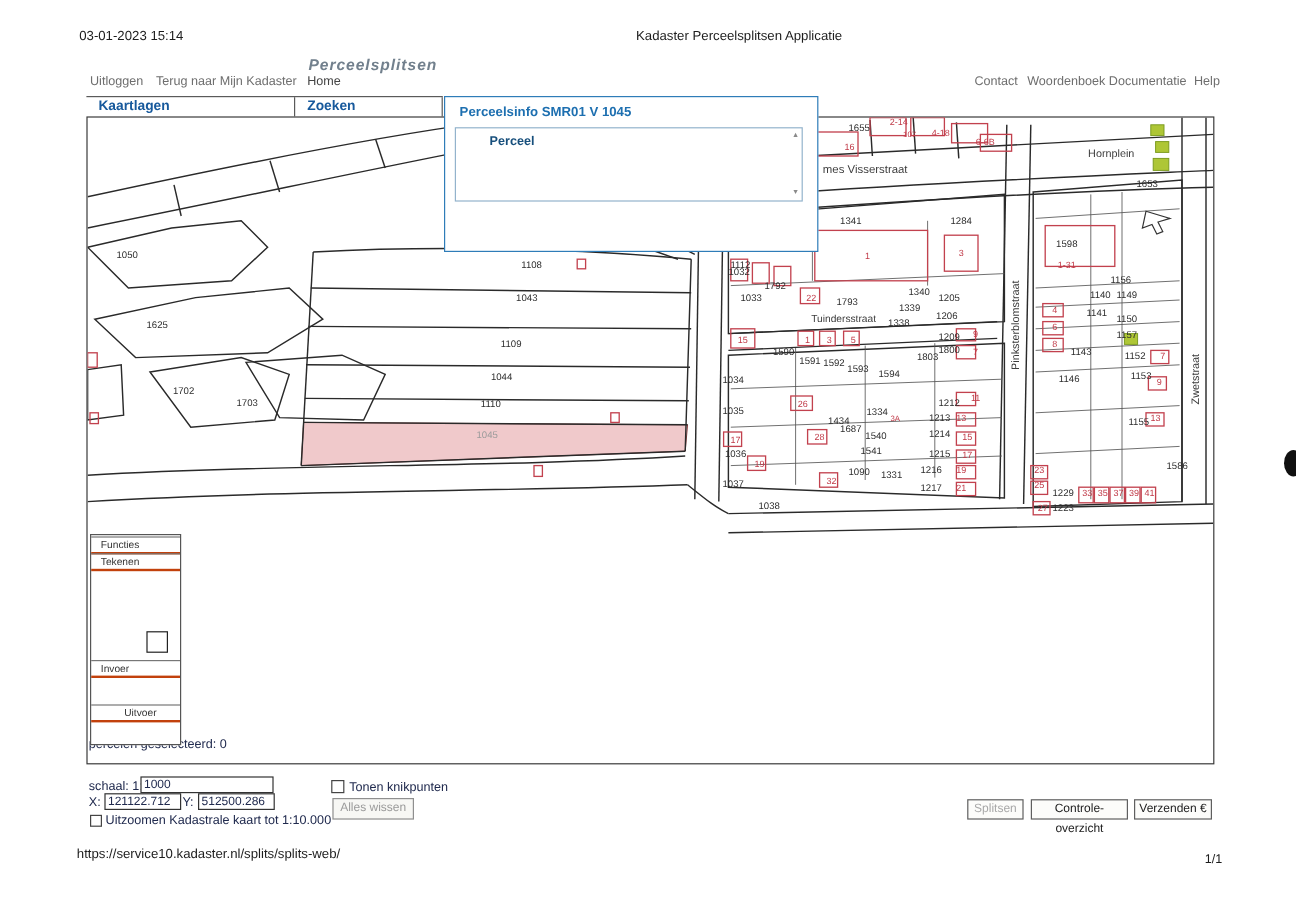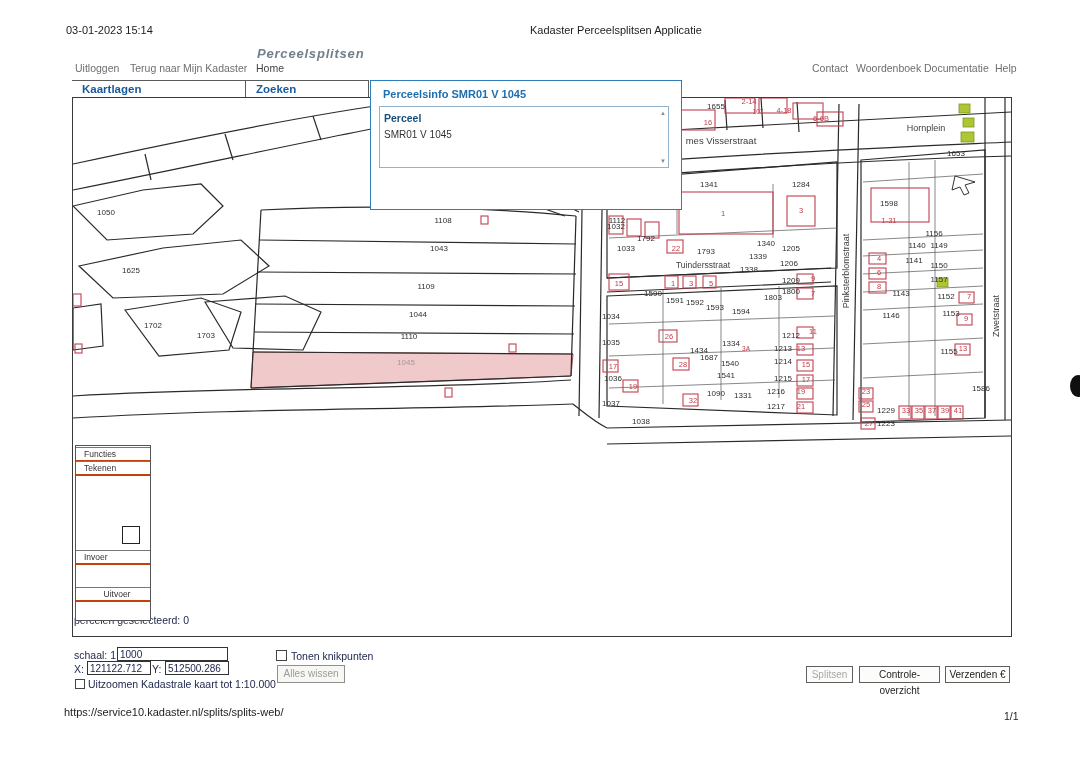--- a/index.html
+++ b/index.html
@@ -24,21 +24,21 @@
   #map-frame{left:72px;top:97px;width:938px;height:538px;border:1px solid #3a3a3a;box-sizing:content-box;background:#fff;}
   #map-frame svg{display:block;}
   
   #tools-panel{left:75px;top:445px;width:74px;height:174px;border:1px solid #555;background:#fff;z-index:3;}
   .tp-row{position:absolute;left:0;right:0;height:11px;border-top:1px solid #777;border-bottom:2px solid #c2410c;font-size:8.5px;color:#333;padding:1px 0 0 8px;}
   #tp-functies{top:1px;}#tp-tekenen{top:15px;}#tp-invoer{top:104px;}#tp-uitvoer{top:141px;text-align:center;}
   #tp-square{position:absolute;left:46px;top:80px;width:16px;height:16px;border:1.5px solid #222;background:#fff;cursor:pointer;}
   
   #popup{left:370px;top:80px;width:310px;height:128px;border:1.5px solid #2e7cb8;background:#fff;z-index:6;}
   #popup-title{color:#1d6fb0;font-weight:bold;font-size:11px;padding:7px 0 0 12px;}
-  #popup-body{margin:6px 12px 0 8px;border:1px solid #93b3cc;height:62px;position:relative;padding:5px 16px 0 4px;box-sizing:border-box;}
+  #popup-body{margin:6px 12px 0 8px;border:1px solid #93b3cc;height:62px;position:relative;padding:5px 16px 0 28px;box-sizing:border-box;}
   #popup-section{font-weight:bold;color:#174f7c;font-size:10.5px;margin-bottom:4px;}
   .popup-line{font-size:10px;color:#333;line-height:1.45;}
   .scroll-ico{position:absolute;right:2px;font-size:6px;color:#8a8a8a;cursor:pointer;}
   #scroll-up{top:3px;}#scroll-down{bottom:3px;}
   #popup-footer{text-align:right;padding:7px 18px 0 0;}
   #sluit-btn{display:inline-block;border:1px solid #9a9a9a;background:#f1f1ee;color:#8a8a8a;font-size:9.5px;padding:1px 9px;cursor:pointer;}
   
   #sel-text{left:74px;top:614px;font-size:10.5px;color:#202a4e;}
   #schaal-label{left:74px;top:649px;font-size:10.5px;color:#202a4e;}
   .sb-input{position:absolute;border:1px solid #333;font-size:10px;color:#202a4e;padding:0 2px;background:#fff;font-family:"Liberation Sans",sans-serif;}
@@ -340,21 +340,20 @@
     <div class="tp-row" id="tp-tekenen">Tekenen</div>
     <div id="tp-square"></div>
     <div class="tp-row" id="tp-invoer">Invoer</div>
     <div class="tp-row" id="tp-uitvoer">Uitvoer</div>
   </div>
 
   <div class="abs" id="popup">
     <div id="popup-title">Perceelsinfo SMR01 V 1045</div>
     <div id="popup-body">
       <div id="popup-section">Perceel</div>
-      <div class="popup-line">SMR01 V 1045</div>
       <span class="scroll-ico" id="scroll-up">▲</span>
       <span class="scroll-ico" id="scroll-down">▼</span>
     </div>
   </div>
 
   <div class="abs" id="sel-text">percelen geselecteerd: 0</div>
   <div class="abs" id="schaal-label">schaal: 1:</div>
   <input class="sb-input" id="schaal-input" value="1000" style="">
   <div class="abs" id="x-label">X:</div>
   <input class="sb-input" id="x-input" value="121122.712" style="">

